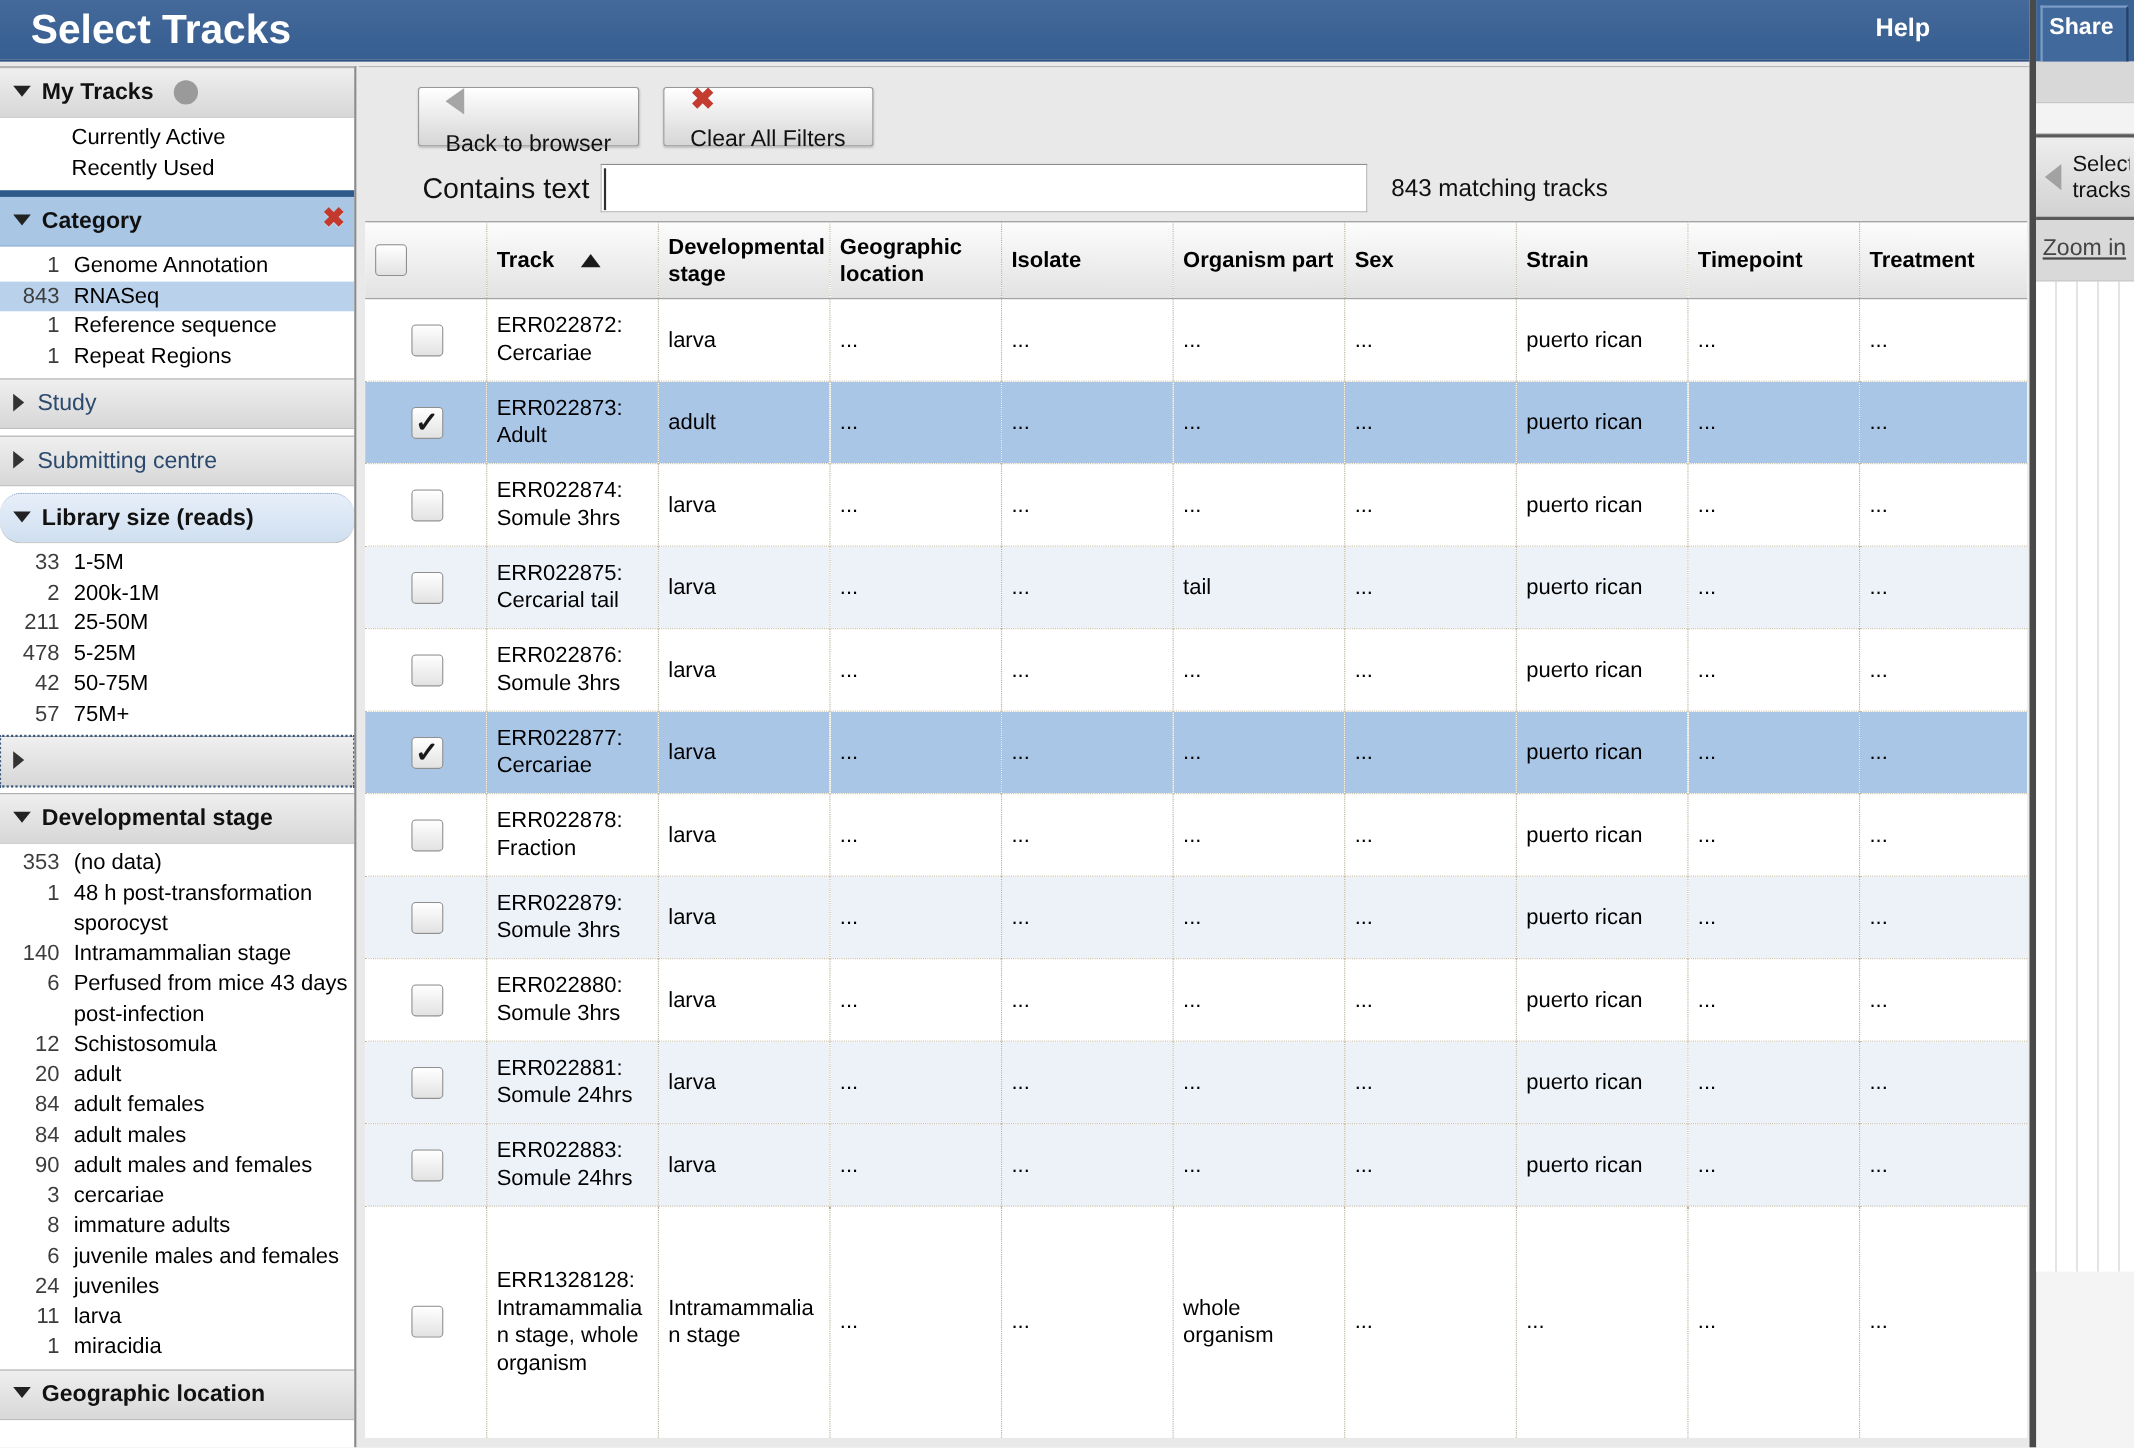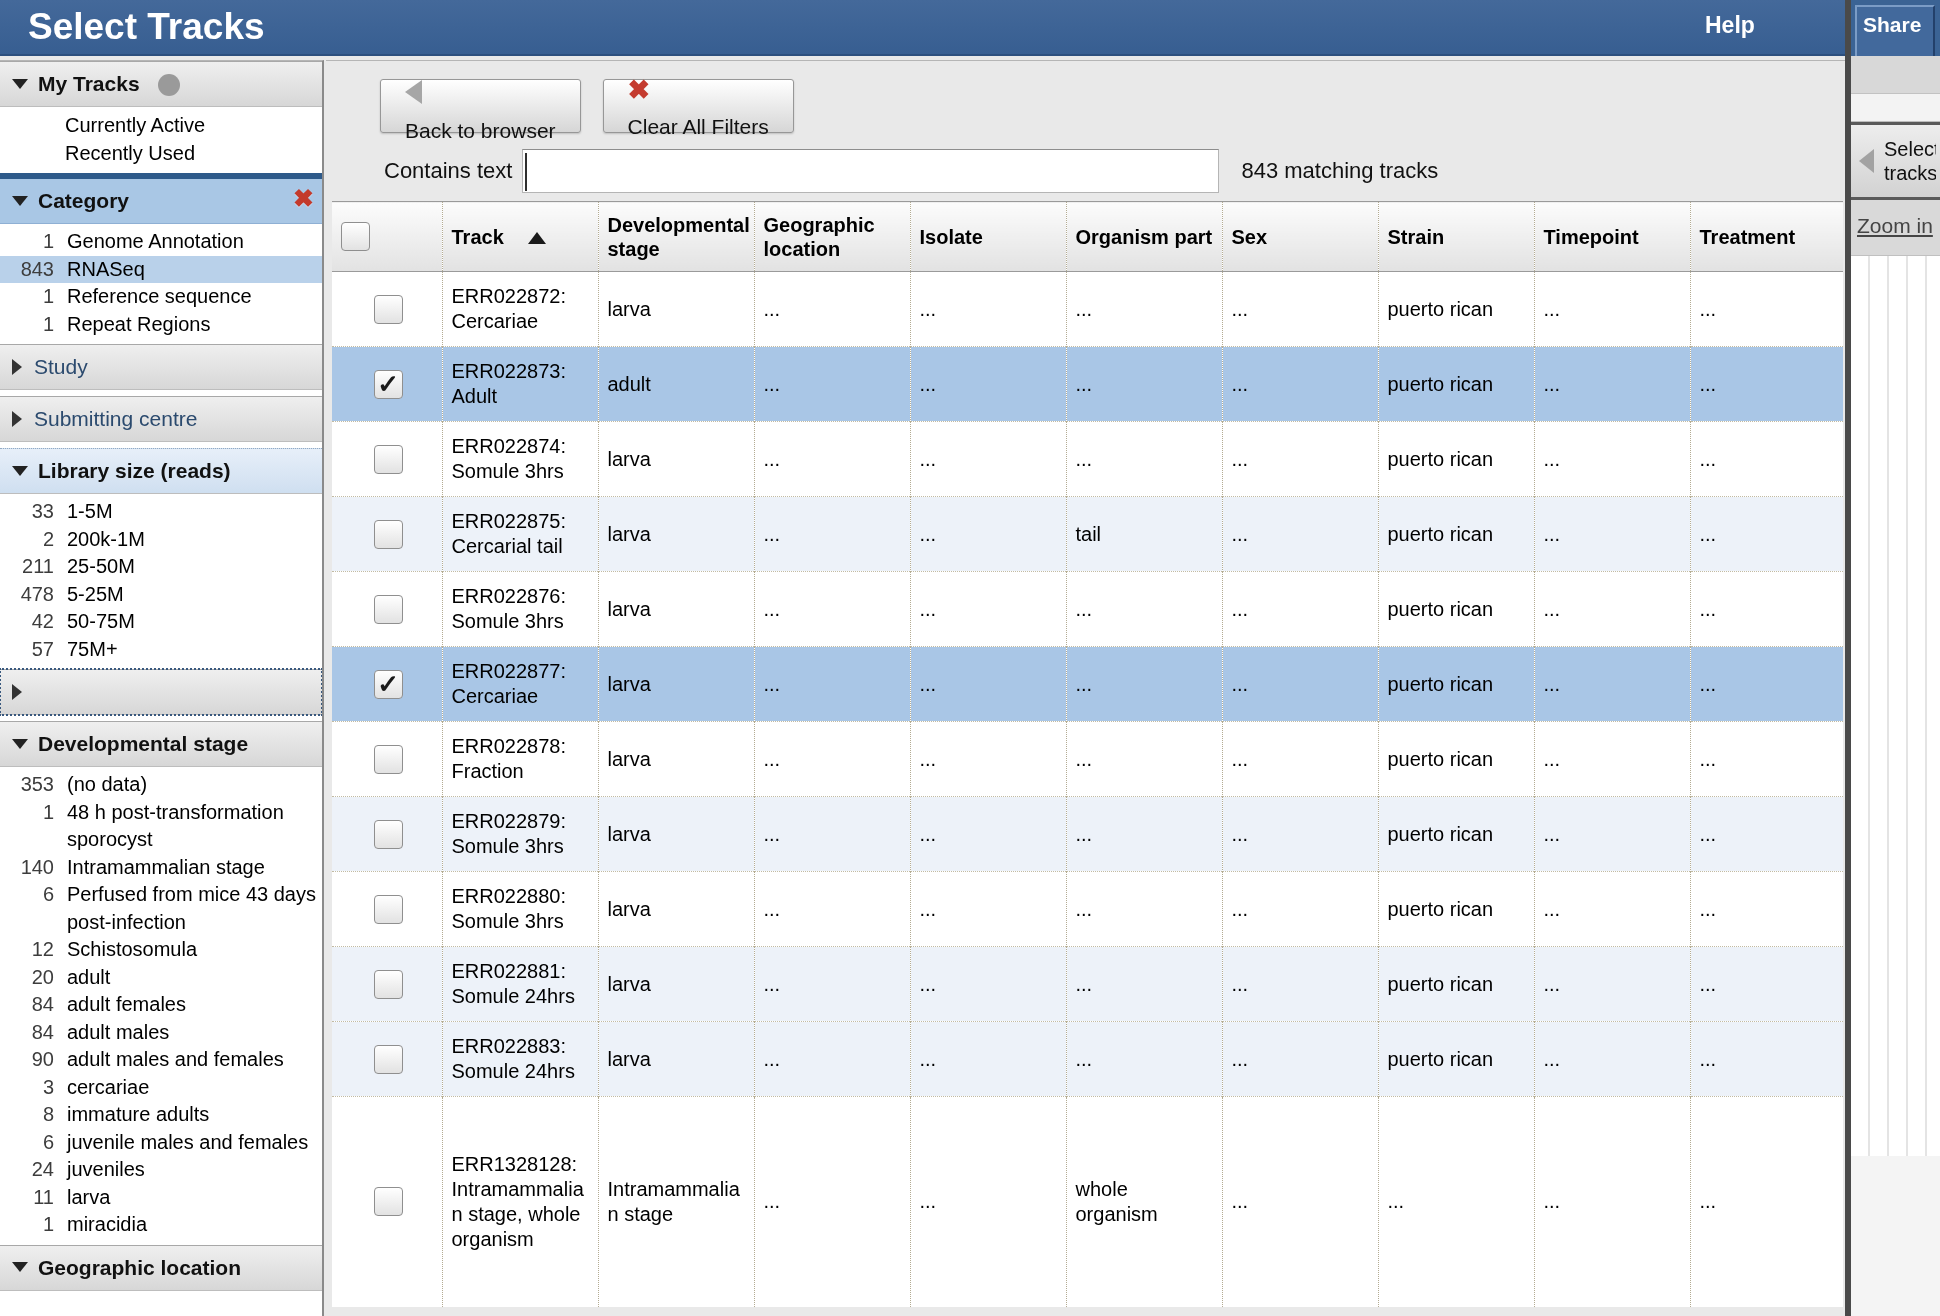--- a/index.html
+++ b/index.html
@@ -36,21 +36,21 @@
     position:relative; padding:9px 10px 9px 12px; line-height:26px;
     background:linear-gradient(#efefef,#d7d7d7);
     border-top:1px solid #a8a8a8; border-bottom:1px solid #bdbdbd;
     font-weight:bold; font-size:21px; color:#111; cursor:pointer;
   }
   .facet-header.collapsed { font-weight:normal; color:#2b4a6e; }
   .facet-header.active-blue {
     background:#a9c7e5; border-top:6px solid #2e5a8a; border-bottom:1px solid #8fb0d4;
   }
   .facet-header.tint-blue {
-    background:linear-gradient(#e7eff9,#cfdff0); border-top:1px dotted #93aac4;
+    background:linear-gradient(#e7eff9,#cfdff0); border-top:1px dotted #93aac4;border-radius:19px;
   }
   .facet-header.focused { outline:2px dotted #38587e; outline-offset:-1px; }
   .tri-down {
     display:inline-block; width:0; height:0; margin:0 10px 3px 0;
     border-left:8px solid transparent; border-right:8px solid transparent;
     border-top:10px solid #222; vertical-align:middle;
   }
   .tri-right {
     display:inline-block; width:0; height:0; margin:0 12px 2px 0;
     border-top:8px solid transparent; border-bottom:8px solid transparent;
@@ -87,21 +87,21 @@
   }
   .btn-row { position:absolute; left:54px; top:18px; display:flex; gap:22px; }
   .back-arrow {
     width:0; height:0;
     border-right:17px solid #a6a6a6;
     border-top:12px solid transparent; border-bottom:12px solid transparent;
   }
   .x-icon { color:#c43b2f; font-size:27px; font-weight:bold; line-height:20px; }
 
   .search-row { position:absolute; left:58px; top:88px; display:flex; align-items:center; }
-  .contains-label { font-size:22px; color:#111; margin-right:10px; }
+  .contains-label { font-size:26px; color:#111; margin-right:10px; }
   .contains-input {
     position:relative; width:697px; height:44px; background:#fff;
     border:1px solid #b5b5b5; border-top:1px solid #8d8d8d;
   }
   .caret { position:absolute; left:2px; top:3px; width:2px; height:38px; background:#2f2f2f; }
   .match-count { font-size:22px; color:#111; margin-left:22px; }
 
   
   .table-wrap { position:absolute; left:6px; top:140px; width:1511px; background:#fff; }
   table.tracks { border-collapse:collapse; table-layout:fixed; width:1511px; font-size:20px; }

